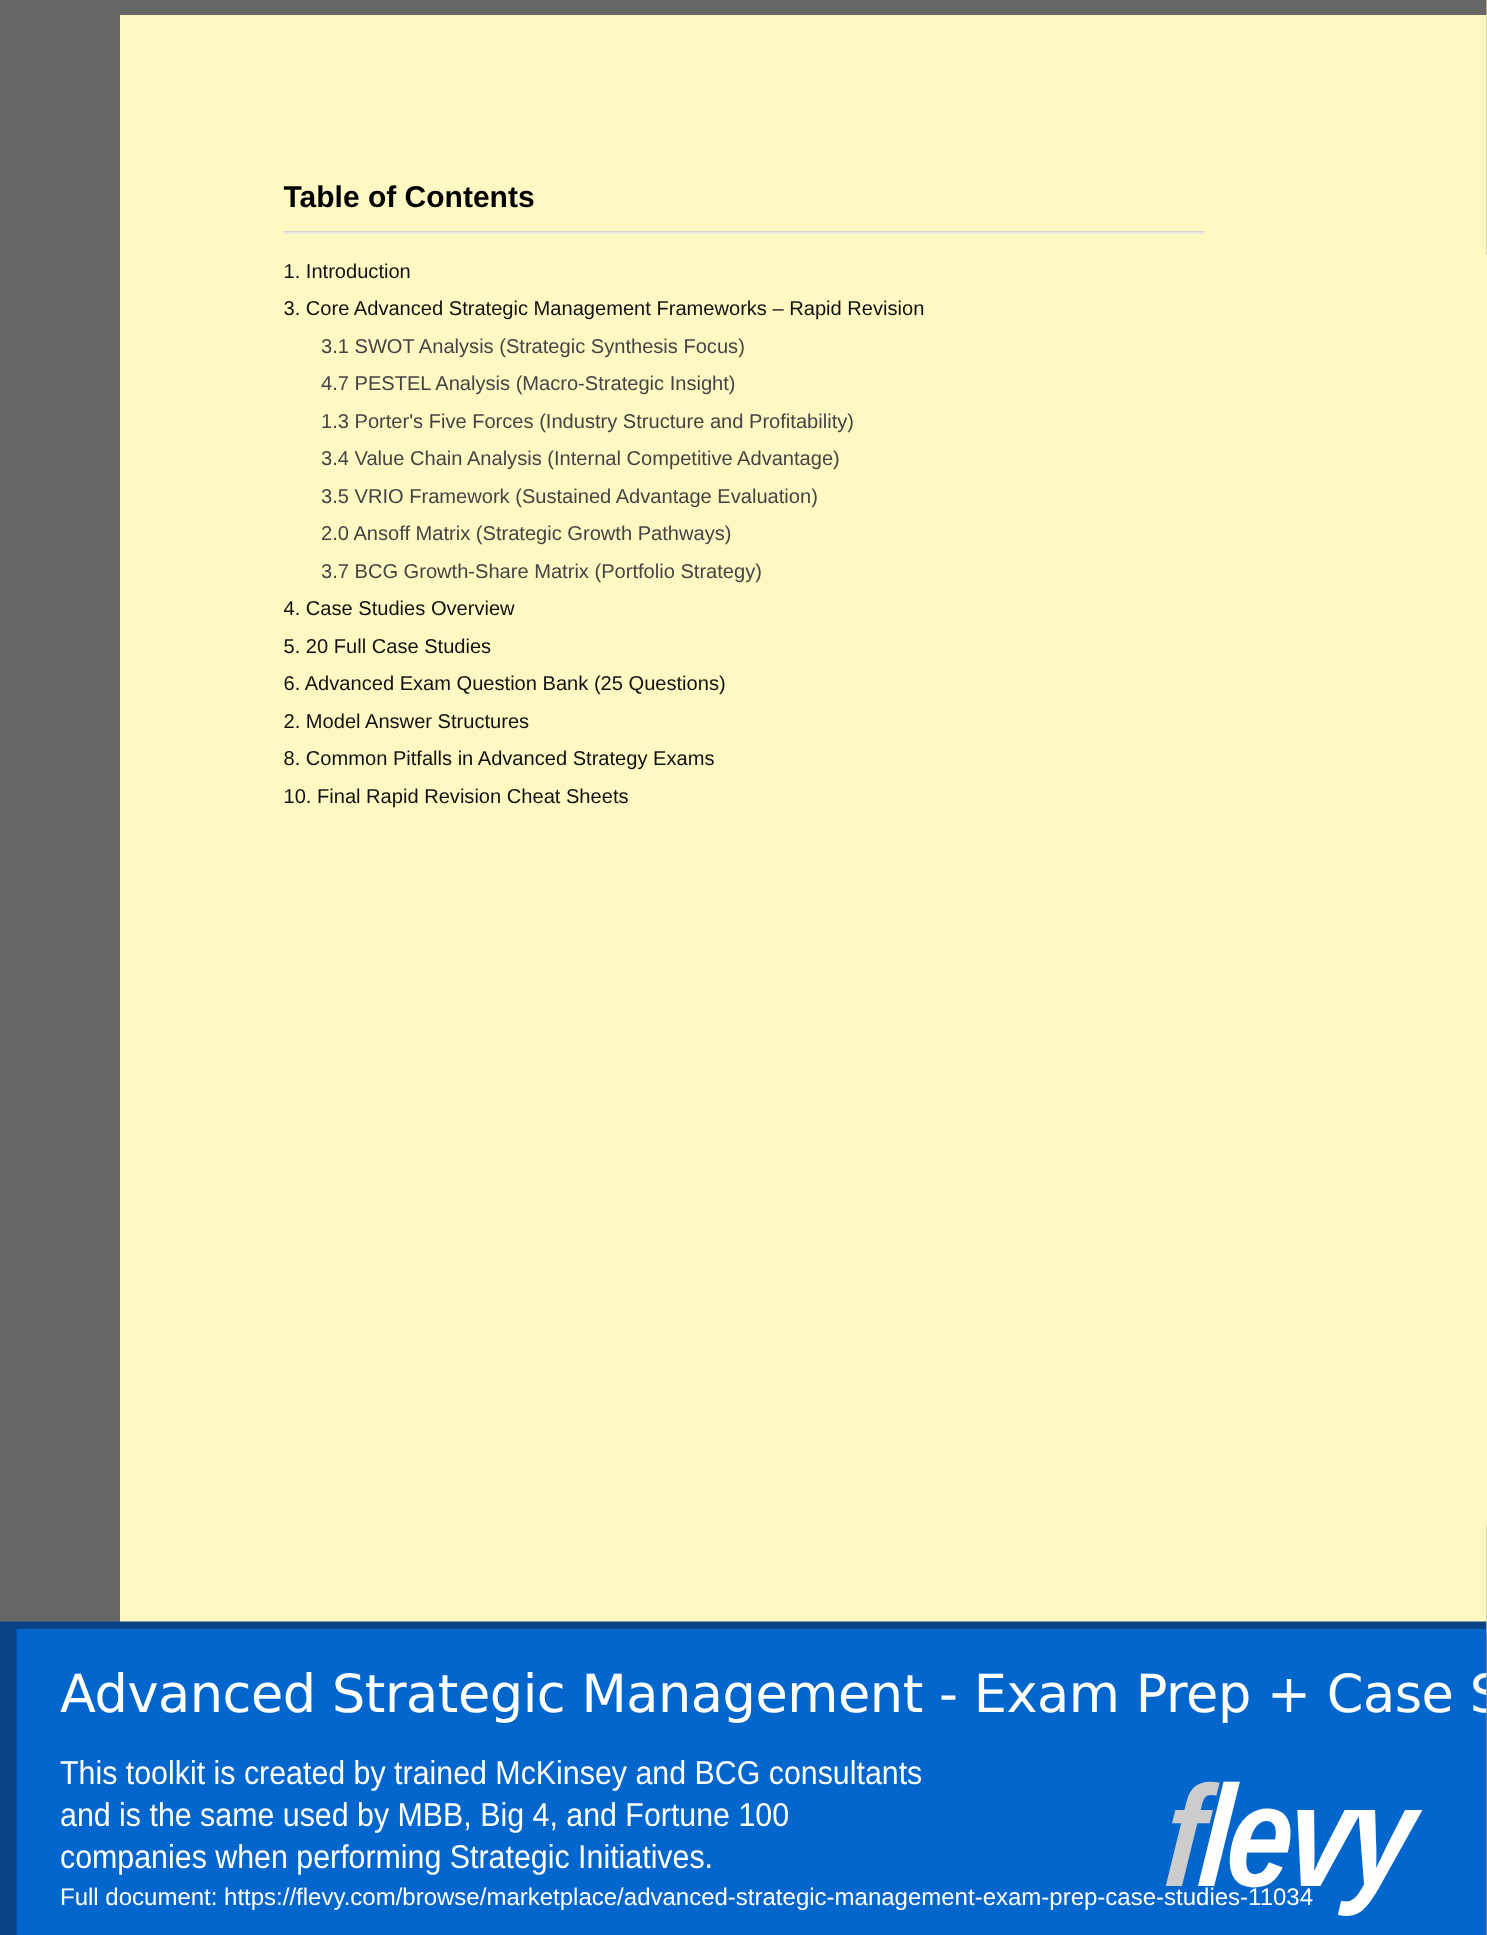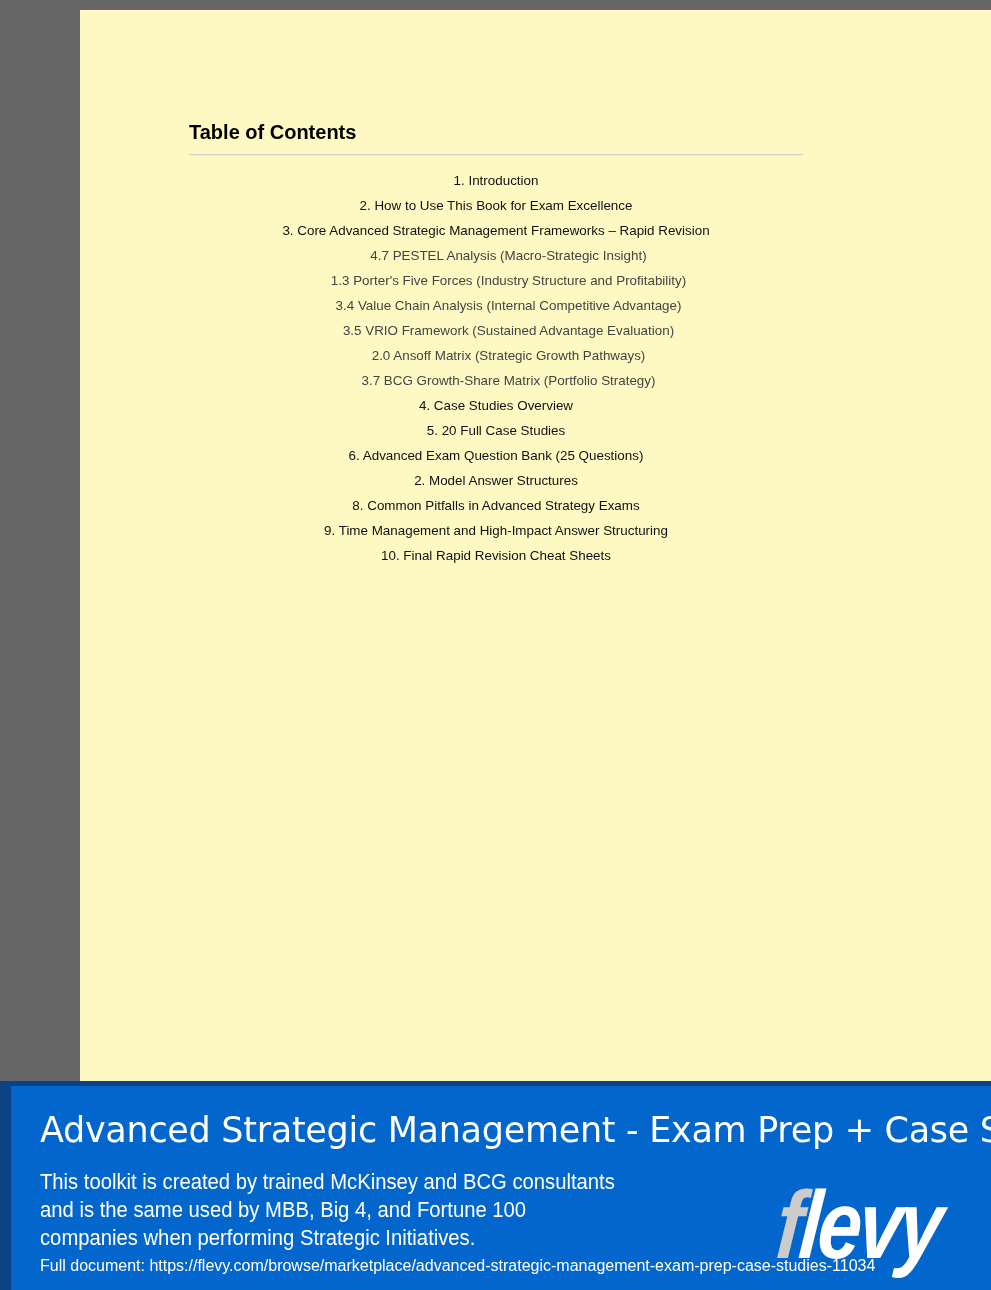--- a/index.html
+++ b/index.html
@@ -41,21 +41,20 @@
       margin-top: 8px;
       height: 0;
       border-top: 1px solid #d4d4d4;
       border-bottom: 1px solid #ececec;
       width: 614px;
     }
     .toc-list {
       list-style: none;
       margin: 12px 0 0 0;
       padding: 0;
-      text-align: center;
     }
     .toc-item {
       font-size: 13.4px;
       line-height: 25px;
       height: 25px;
       color: #111111;
       white-space: nowrap;
     }
     .toc-item.sub {
       padding-left: 25px;
@@ -138,34 +137,33 @@
   </style>
 </head>
 <body>
 
 <div class="page">
   <div class="toc">
     <h2 class="toc-title">Table of Contents</h2>
     <div class="toc-divider"></div>
     <ul class="toc-list">
       <li class="toc-item">1. Introduction</li>
-      <li class="toc-item">2. How to Use This Book for Exam Excellence</li>
       <li class="toc-item">3. Core Advanced Strategic Management Frameworks – Rapid Revision</li>
+      <li class="toc-item sub">3.1 SWOT Analysis (Strategic Synthesis Focus)</li>
       <li class="toc-item sub">4.7 PESTEL Analysis (Macro-Strategic Insight)</li>
       <li class="toc-item sub">1.3 Porter's Five Forces (Industry Structure and Profitability)</li>
       <li class="toc-item sub">3.4 Value Chain Analysis (Internal Competitive Advantage)</li>
       <li class="toc-item sub">3.5 VRIO Framework (Sustained Advantage Evaluation)</li>
       <li class="toc-item sub">2.0 Ansoff Matrix (Strategic Growth Pathways)</li>
       <li class="toc-item sub">3.7 BCG Growth-Share Matrix (Portfolio Strategy)</li>
       <li class="toc-item">4. Case Studies Overview</li>
       <li class="toc-item">5. 20 Full Case Studies</li>
       <li class="toc-item">6. Advanced Exam Question Bank (25 Questions)</li>
       <li class="toc-item">2. Model Answer Structures</li>
       <li class="toc-item">8. Common Pitfalls in Advanced Strategy Exams</li>
-      <li class="toc-item">9. Time Management and High-Impact Answer Structuring</li>
       <li class="toc-item">10. Final Rapid Revision Cheat Sheets</li>
     </ul>
   </div>
 </div>
 
 <div class="banner">
   <div class="banner-inner">
     <h1 class="banner-title">Advanced Strategic Management - Exam Prep + Case Studies</h1>
     <div class="banner-desc">This toolkit is created by trained McKinsey and BCG consultants and is the same used by MBB, Big 4, and Fortune 100 companies when performing Strategic Initiatives.</div>
     <a class="banner-link">Full document: https://flevy.com/browse/marketplace/advanced-strategic-management-exam-prep-case-studies-11034</a>

